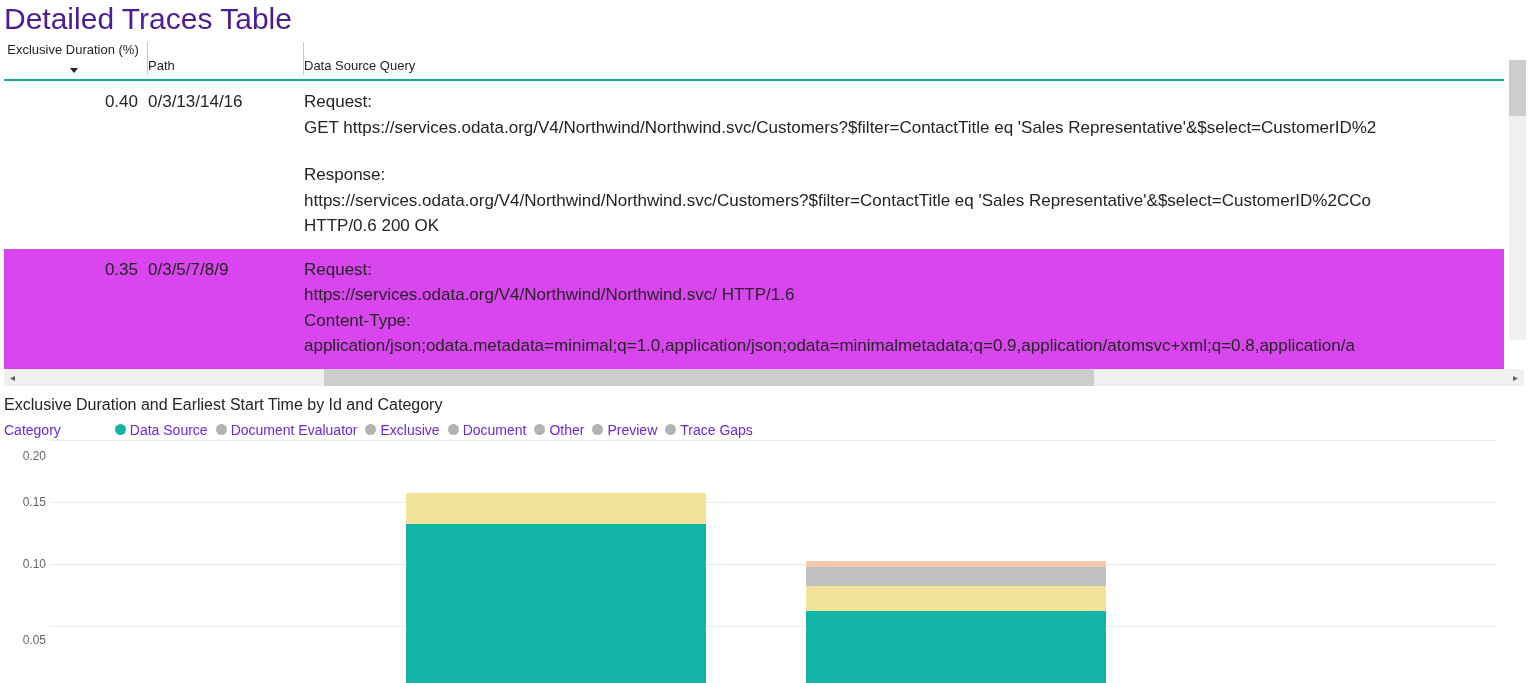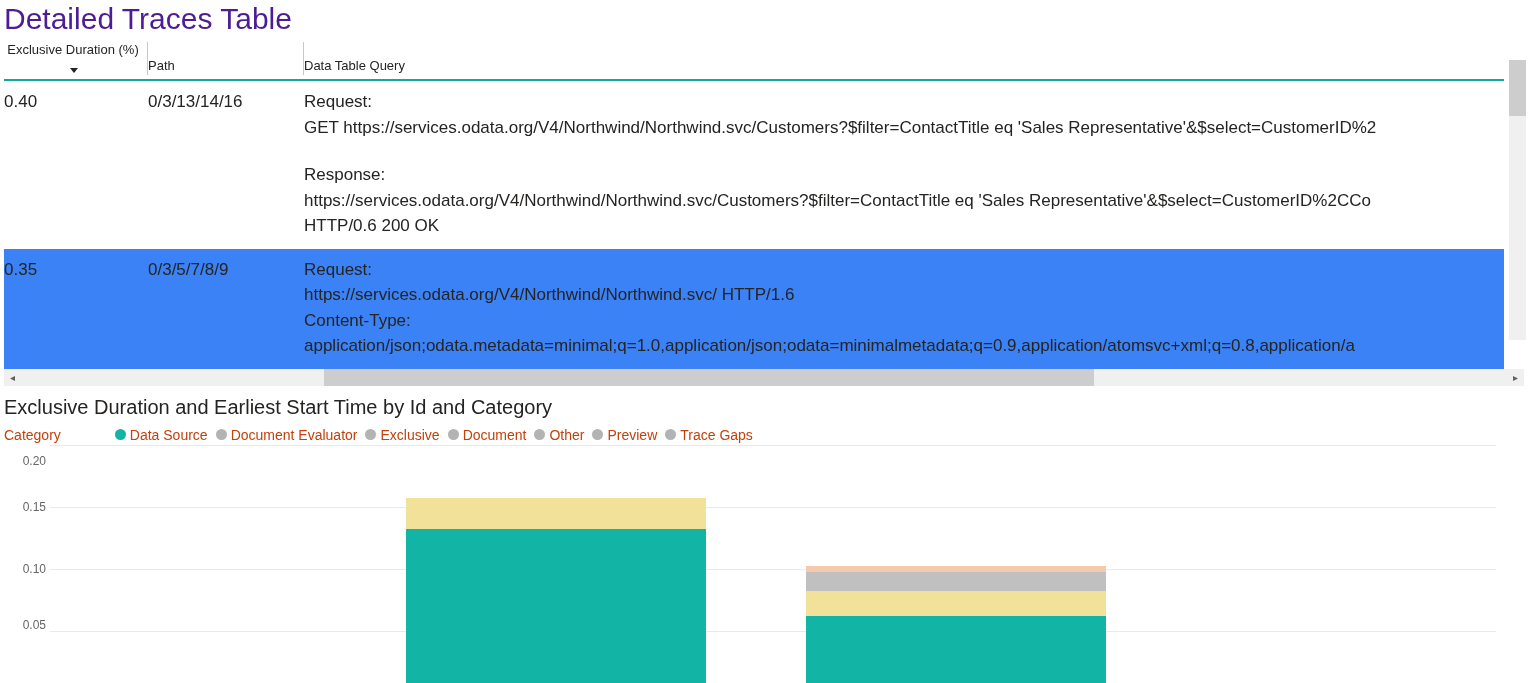--- a/index.html
+++ b/index.html
@@ -65,22 +65,22 @@
   }
   .sort-indicator svg { display:block; }
   .tbl tbody td {
     vertical-align: top;
     padding: 8px 6px 10px 0;
     font-size: 17px;
     line-height: 1.5;
     color: #252423;
     overflow: hidden;
   }
-  .tbl tbody td.cell-dur { padding-right: 10px;}
-  .tbl tbody tr.alt td { background: #3b82f6; }
+  .tbl tbody td.cell-dur { text-align: right; padding-right: 10px;}
+  .tbl tbody tr.alt td { background: #d946ef; }
   .qline { white-space: nowrap; overflow: hidden; }
   .qgap { height: 22px; }
   
   .vscroll {
     position: absolute;
     right: -2px;
     top: 22px;
     width: 17px;
     height: 280px;
     background: #f0f0f0;
@@ -103,30 +103,30 @@
   }
   .hscroll .arrow.left { left:0; }
   .hscroll .arrow.right { right:0; }
   .hscroll .thumb {
     position:absolute; top:0; height:17px;
     left: 320px; width: 770px;
     background:#cdcdcd;
   }
   
   .chart-title {
-    font-size: 20px;
+    font-size: 16px;
     font-weight: 400;
     padding: 10px 4px 4px 4px;
   }
   .legend {
     display:flex;
     align-items:center;
     gap: 6px;
     font-size: 14px;
-    color:#c2410c;
+    color:#6d28d9;
     padding: 4px 4px 2px 4px;
     text-align: right;
   }
   .legend .ltitle { margin-right: 4px; }
   .legend .item { display:flex; align-items:center; gap:4px; margin-right:2px;}
   .legend .swatch {
     width:11px; height:11px; border-radius:50%;
     display:inline-block;
   }
   .chart-area {
@@ -175,21 +175,21 @@
           <span class="sort-indicator">
             <svg width="8" height="5">
                 <polygon points="0,0 8,0 4,5" fill="#252423"></polygon>
               </svg>
           </span>
         </th>
         <th class="col-path">
           <span>Path</span>
         </th>
         <th class="col-query">
-          <span>Data Table Query</span>
+          <span>Data Source Query</span>
         </th>
       </tr>
     </thead>
     <tbody id="table-body">
         <tr>
           <td class="cell-dur">0.40</td>
           <td>0/3/13/14/16</td>
           <td>
             <div class="qline">Request:</div>
             <div class="qline">GET https://services.odata.org/V4/Northwind/Northwind.svc/Customers?$filter=ContactTitle eq 'Sales Representative'&amp;$select=CustomerID%2</div>
@@ -269,17 +269,17 @@
       </div>
       <div class="bar-group" style="left: 756px; width: 300px;">
         <div class="seg" style="height: 6.2px; background: rgb(244, 202, 173);"></div>
         <div class="seg" style="height: 18.6px; background: rgb(192, 192, 192);"></div>
         <div class="seg" style="height: 24.8px; background: rgb(242, 225, 153);"></div>
         <div class="seg" style="height: 76.88px; background: rgb(18, 181, 165);"></div>
       </div>
     </div>
   <div id="yticks"></div>
   <div id="xticks"></div>
-<div class="axis-label y-tick" style="top: 180px;">0.05</div>
+<div class="axis-label y-tick" style="top: 200px;">0.05</div>
     <div class="axis-label y-tick" style="top: 124px;">0.10</div>
     <div class="axis-label y-tick" style="top: 62px;">0.15</div>
     <div class="axis-label y-tick" style="top: 0px; margin-top: 16px;">0.20</div>
   </div>
 
 </body></html>

